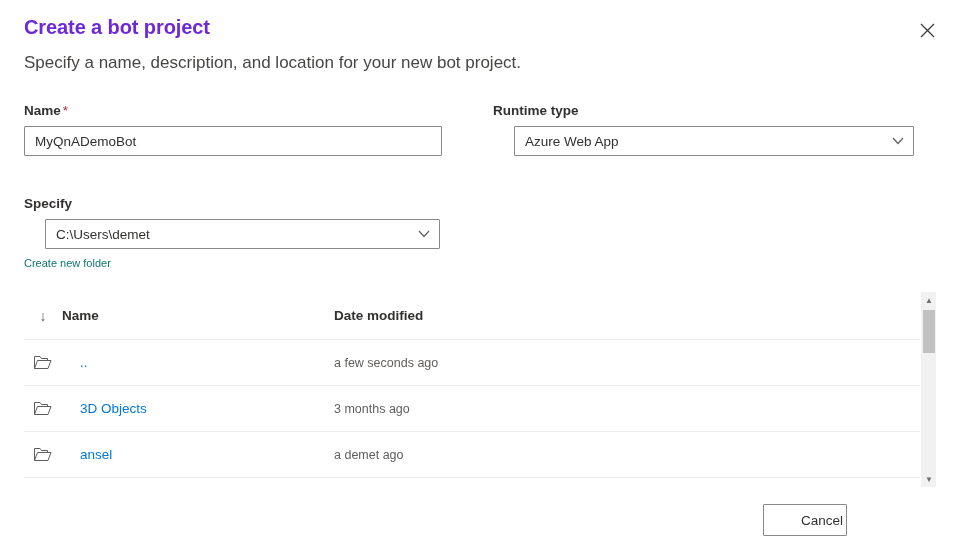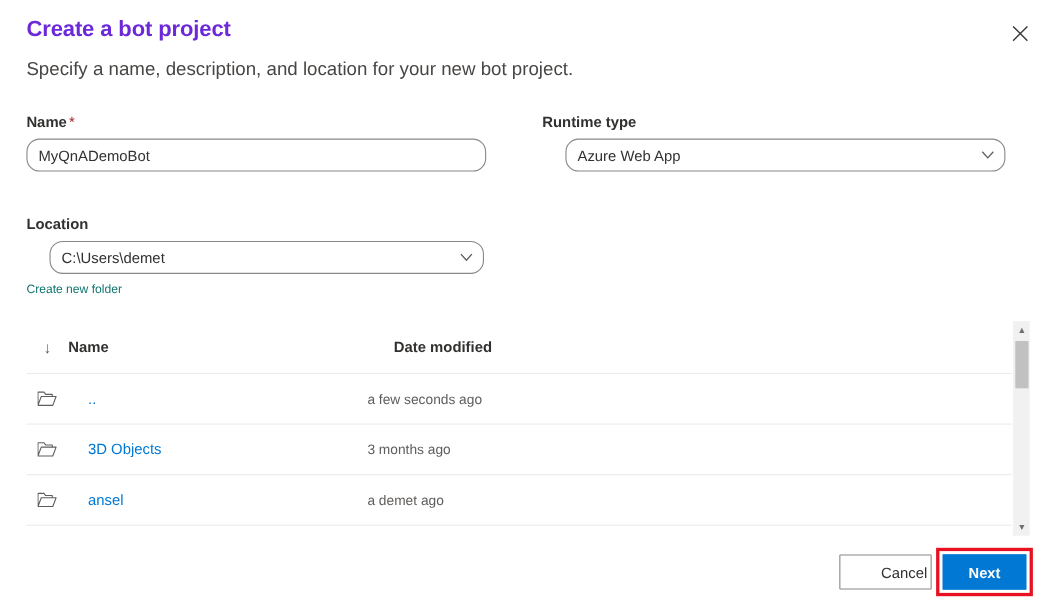--- a/index.html
+++ b/index.html
@@ -71,21 +71,21 @@
   .text-input, .combo-input {
     position: absolute;
     height: 30px;
     border: 1px solid #8a8886;
     background: #ffffff;
     font-family: "Liberation Sans", sans-serif;
     font-size: 13.5px;
     color: #323130;
     padding: 0 10px;
     outline: none;
-    border-radius: 12px;
+    border-radius: 1px;
   }
 
   .combo-wrap { position: absolute; padding-left: 21px; }
   .combo-wrap .combo-input {
     position: relative;
     left: 0; top: 0;
     width: 100%;
     padding-right: 30px;
     cursor: pointer;
   }
@@ -141,21 +141,21 @@
     align-items: center;
     height: 48px;
     border-bottom: 1px solid #edebe9;
     font-size: 13.5px;
     font-weight: bold;
     color: #323130;
   }
 
   .col-sort  { width: 38px; display: flex; justify-content: center; align-items: center; color: #605e5c; font-weight: normal; font-size: 14px;}
   .col-name  { width: 272px; }
-  .col-date  { flex: 1; margin-left: 24px; }
+  .col-date  { flex: 1; }
 
   .file-row {
     display: flex;
     align-items: center;
     height: 46px;
     border-bottom: 1px solid #edebe9;
     font-size: 13.5px;
     cursor: pointer;
   }
 
@@ -278,21 +278,21 @@
   <div class="field-label" id="runtime-label">Runtime type</div>
   <div class="combo-wrap" id="runtime-combo">
     <input class="combo-input" type="text" readonly="" value="Azure Web App" style="">
     <span class="combo-chevron">
       <svg width="12" height="8" viewBox="0 0 12 8">
         <path d="M1 1 L6 6.5 L11 1" stroke="#605e5c" stroke-width="1.2" fill="none"></path>
       </svg>
     </span>
   </div>
 
-  <div class="field-label" id="location-label">Location</div>
+  <div class="field-label" id="location-label">Specify</div>
   <div class="combo-wrap" id="location-combo">
     <input class="combo-input" type="text" readonly="" value="C:\Users\demet" style="">
     <span class="combo-chevron">
       <svg width="12" height="8" viewBox="0 0 12 8">
         <path d="M1 1 L6 6.5 L11 1" stroke="#605e5c" stroke-width="1.2" fill="none"></path>
       </svg>
     </span>
   </div>
 
   <a class="create-folder-link">Create new folder</a>
@@ -340,17 +340,14 @@
 
     <div class="scrollbar">
       <div class="sb-arrow up">▲</div>
       <div class="sb-thumb"></div>
       <div class="sb-arrow down">▼</div>
     </div>
   </div>
 
   <button class="btn btn-cancel">Cancel</button>
 
-  <div class="next-wrap">
-    <button class="btn-next">Next</button>
-  </div>
 
 </div>
 
 </body></html>

